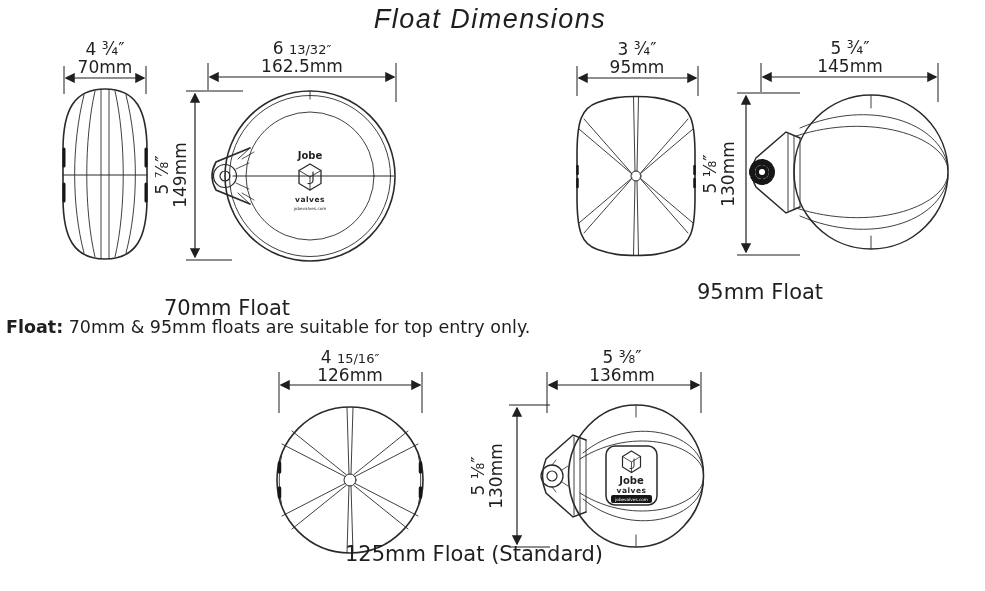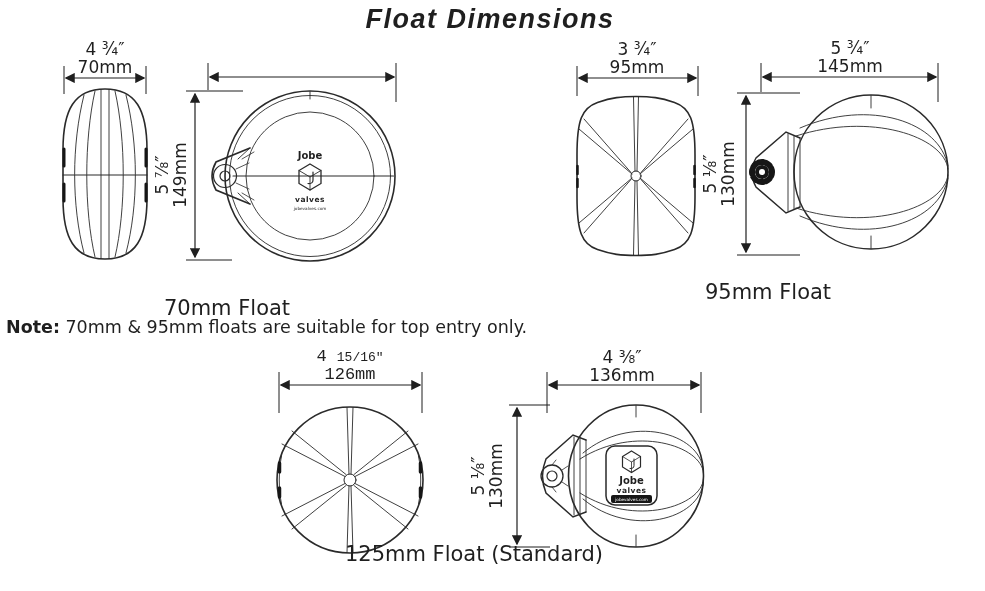--- a/index.html
+++ b/index.html
@@ -5,21 +5,21 @@
   * { box-sizing: border-box; }
   html,body { margin:0; padding:0; background:#fff; }
   #page {
     position:relative; width:985px; height:591px; background:#fff;
     font-family:"DejaVu Sans", sans-serif; color:#1f1f1f; overflow:hidden;
   }
   #art { position:absolute; left:0; top:0; }
   .title {
     position:absolute; left:490px; top:4px; transform:translateX(-50%);
     font-family:"Liberation Sans", sans-serif;
-    font-style:italic; font-weight:bold; font-size:27px; letter-spacing:1.5px;
+    font-style:italic; font-weight:normal; font-size:27px; letter-spacing:1.5px;
     white-space:nowrap;
   }
   .dim-text {
     position:absolute; transform:translateX(-50%);
     text-align:center; font-size:17px; line-height:1.08; white-space:nowrap;
   }
   .dim-text .frac { font-size:13px; }
   .dim-text.vertical {
     transform:translate(-50%,-50%) rotate(-90deg);
   }
@@ -203,20 +203,24 @@
     </g>
   </svg>
 
   <div class="title">Float Dimensions</div>
 
   <div class="dim-text" style="left:105px; top:40px;">
     <div>4 ¾″</div>
     <div>70mm</div>
   </div>
 
+  <div class="dim-text" style="left:302px; top:39px;">
+    <div><span>6</span> <span class="frac">13/32″</span></div>
+    <div>162.5mm</div>
+  </div>
 
   <div class="dim-text vertical" style="left:171px; top:175px;">
     <div>5 ⅞″</div>
     <div>149mm</div>
   </div>
 
   <div class="dim-text" style="left:637px; top:40px;">
     <div>3 ¾″</div>
     <div>95mm</div>
   </div>
@@ -224,36 +228,36 @@
   <div class="dim-text" style="left:850px; top:39px;text-align:center;">
     <div>5 ¾″</div>
     <div>145mm</div>
   </div>
 
   <div class="dim-text vertical" style="left:719px; top:174px;">
     <div>5 ⅛″</div>
     <div>130mm</div>
   </div>
 
-  <div class="dim-text" style="left:350px; top:348px;font-family:Liberation Mono, monospace;">
+  <div class="dim-text" style="left:350px; top:348px;">
     <div><span>4</span> <span class="frac">15/16″</span></div>
     <div>126mm</div>
   </div>
 
   <div class="dim-text" style="left:622px; top:348px;">
-    <div>4 ⅜″</div>
+    <div>5 ⅜″</div>
     <div>136mm</div>
   </div>
 
   <div class="dim-text vertical" style="left:487px; top:476px;">
     <div>5 ⅛″</div>
     <div>130mm</div>
   </div>
 
   <div class="float-label" style="left:227px; top:296px;">70mm Float</div>
-  <div class="float-label" style="left:760px; top:280px;margin-left:8px;">95mm Float</div>
+  <div class="float-label" style="left:760px; top:280px;">95mm Float</div>
   <div class="float-label" style="left:474px; top:542px;">125mm Float (Standard)</div>
 
   <div class="note">
-    <b>Note:</b><span> 70mm &amp; 95mm floats are suitable for top entry only.</span>
+    <b>Float:</b><span> 70mm &amp; 95mm floats are suitable for top entry only.</span>
   </div>
 
 </div>
 
 </body></html>

